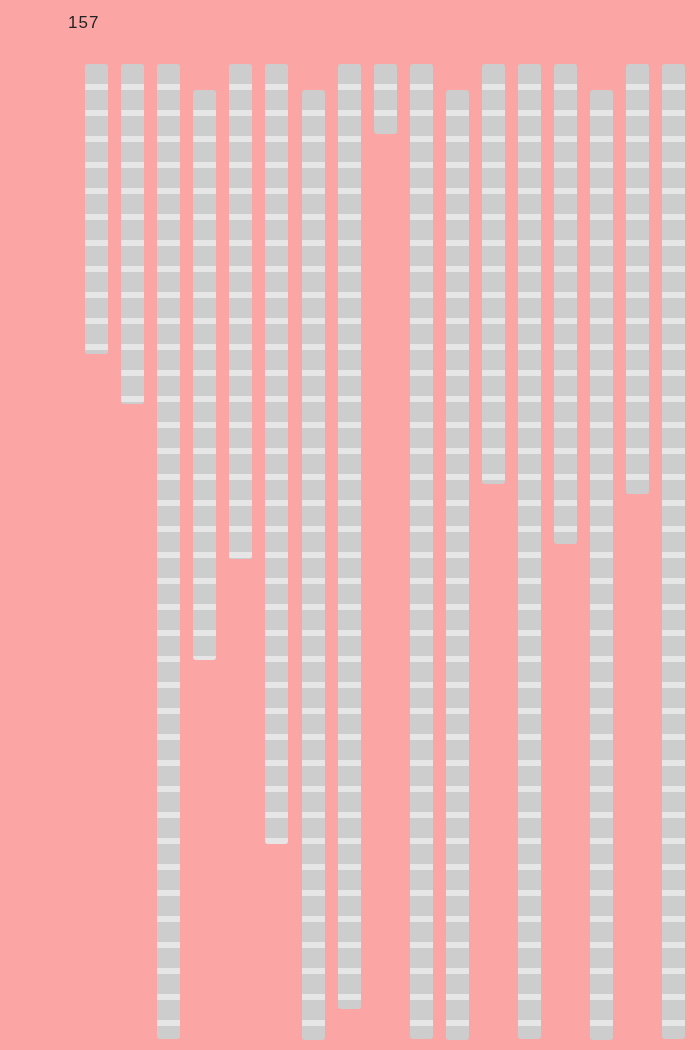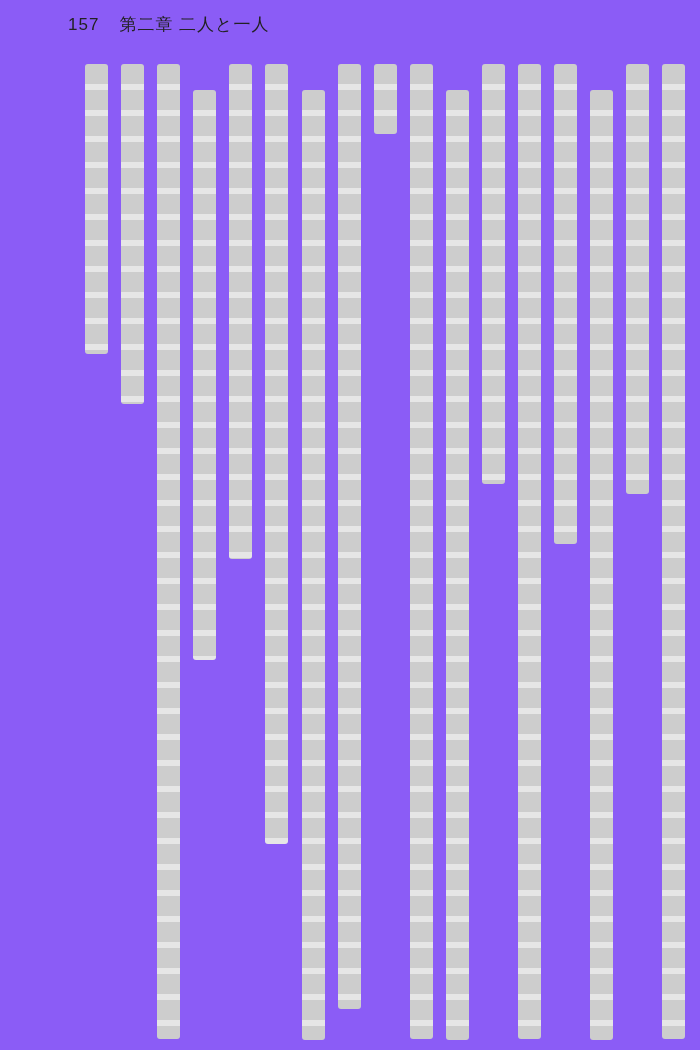--- a/index.html
+++ b/index.html
@@ -4,21 +4,21 @@
 <style>
   html, body {
     margin: 0;
     padding: 0;
     background: #e9e9e9;
   }
   .page {
     position: relative;
     width: 700px;
     height: 1050px;
-    background: #8b5cf6;
+    background: #fca5a5;
     overflow: hidden;
     font-family: "Liberation Serif", serif;
     box-shadow: 0 0 4px rgba(0,0,0,0.15);
   }
   .header {
     position: absolute;
     top: 13px;
     left: 68px;
     display: flex;
     align-items: baseline;
@@ -60,21 +60,20 @@
     );
   }
 </style>
 </head>
 <body>
 
 <div class="page">
 
   <div class="header">
     <span class="page-number">157</span>
-    <span class="chapter-title">第二章 二人と一人</span>
   </div>
 
   <div class="text-area" id="columns">
       <div class="t-col">
         <div class="t-bar" style="margin-top: 0px; height: 975px;"></div>
       </div>
       <div class="t-col">
         <div class="t-bar" style="margin-top: 0px; height: 430px;"></div>
       </div>
       <div class="t-col">

